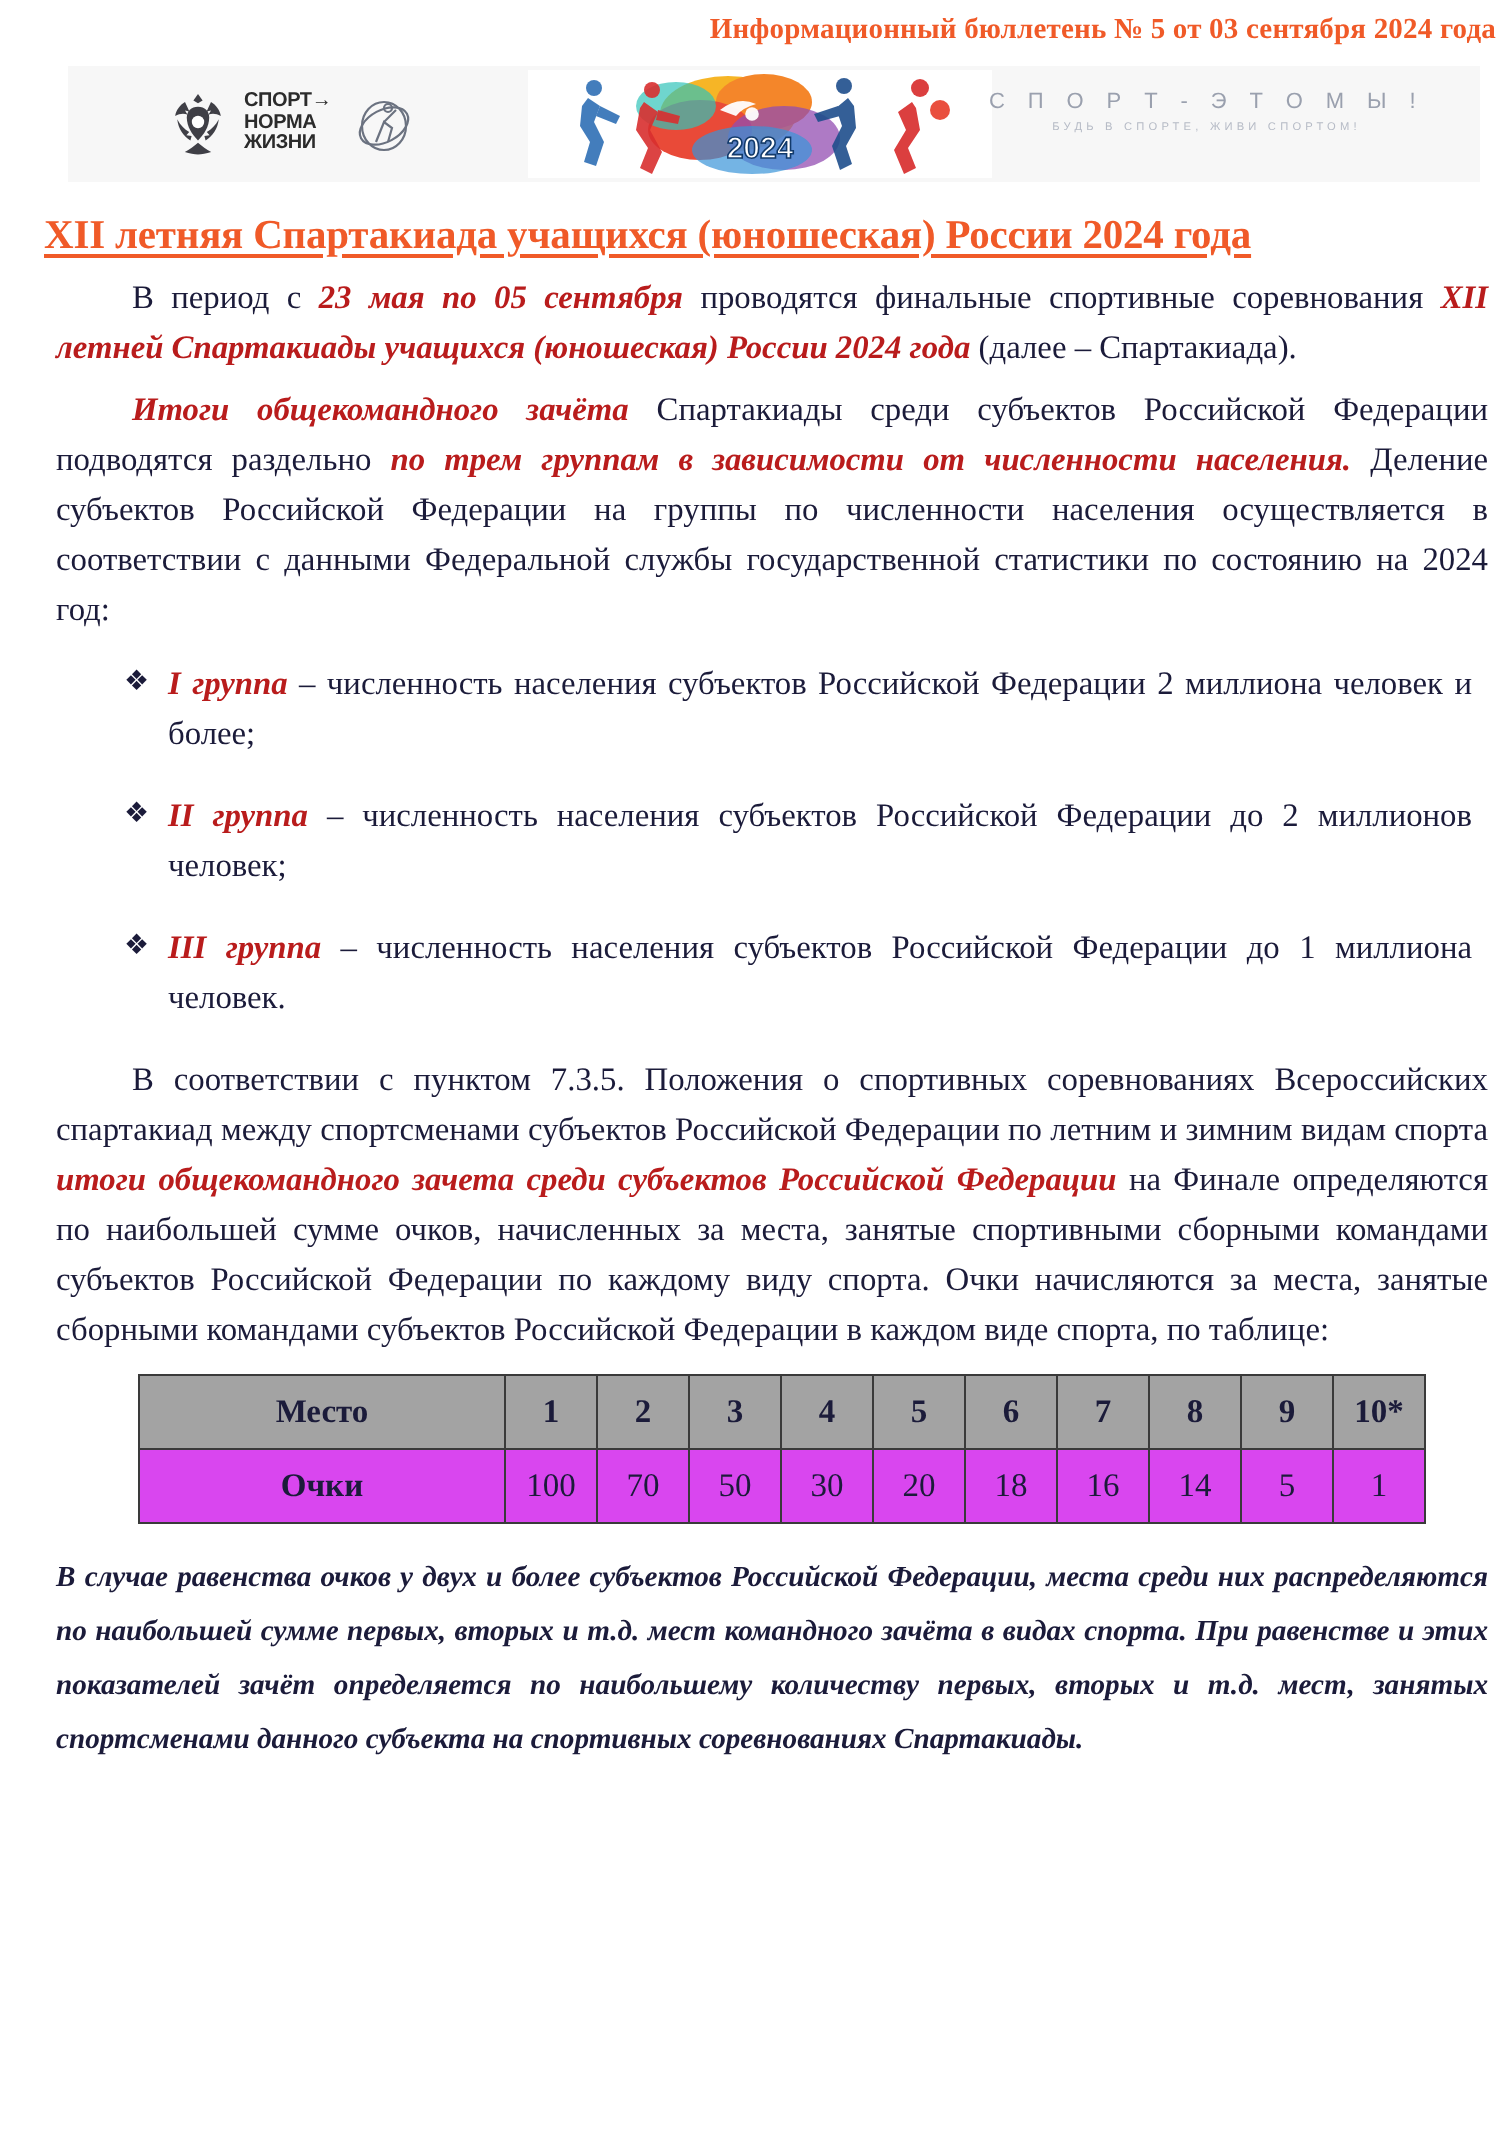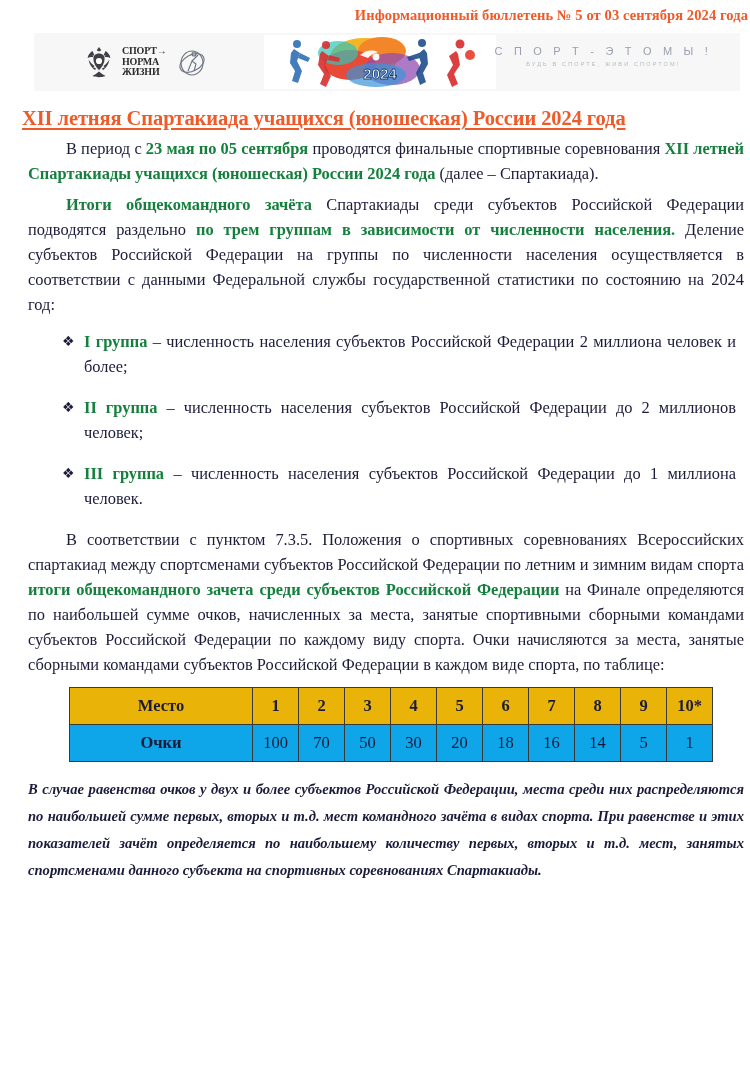--- a/index.html
+++ b/index.html
@@ -51,21 +51,21 @@
     align-items: center;
     gap: 10px;
     margin-left: 52px;
   }
   .eagle {
     width: 26px;
     height: 34px;
     position: relative;
   }
   .sport-norma {
-    font-family: Liberation Serif, serif;
+    font-family: Liberation Sans, sans-serif;
     font-weight: bold;
     font-size: 10px;
     line-height: 10.5px;
     color: #2b2b2b;
     letter-spacing: -0.2px;
   }
   .emblem {
     width: 32px;
     height: 34px;
   }
@@ -117,22 +117,23 @@
   p.body {
     text-align: justify;
     text-justify: inter-word;
     font-size: 16.4px;
     line-height: 25px;
     margin: 6px 0 0 0;
     text-indent: 38px;
     hyphens: none;
   }
   .hl {
-    color: #15803d;
-    font-weight: bold;
+    color: #b91c1c;
+    font-weight: bold;
+    font-style: italic;
   }
 
   
   ul.groups {
     list-style: none;
     margin: 12px 0 8px 0;
     padding: 0 8px 0 34px;
   }
   ul.groups li {
     position: relative;
@@ -163,31 +164,31 @@
     table-layout: fixed;
   }
   table.points td {
     border: 1px solid #3a3a3a;
     text-align: center;
     font-size: 16.5px;
     height: 34px;
     vertical-align: middle;
   }
   table.points tr.head td {
-    background: #eab308;
+    background: #a3a3a3;
     font-weight: bold;
     font-family: Liberation Serif, serif;
   }
   table.points td.label {
     width: 180px;
     font-weight: bold;
     font-size: 16.5px;
   }
   table.points tr.vals td {
-    background: #0ea5e9;
+    background: #d946ef;
     font-weight: normal;
   }
   table.points tr.vals td.label {
     font-weight: bold;
   }
 
   .footnote {
     font-style: italic;
     font-weight: bold;
     font-size: 12.4px;

